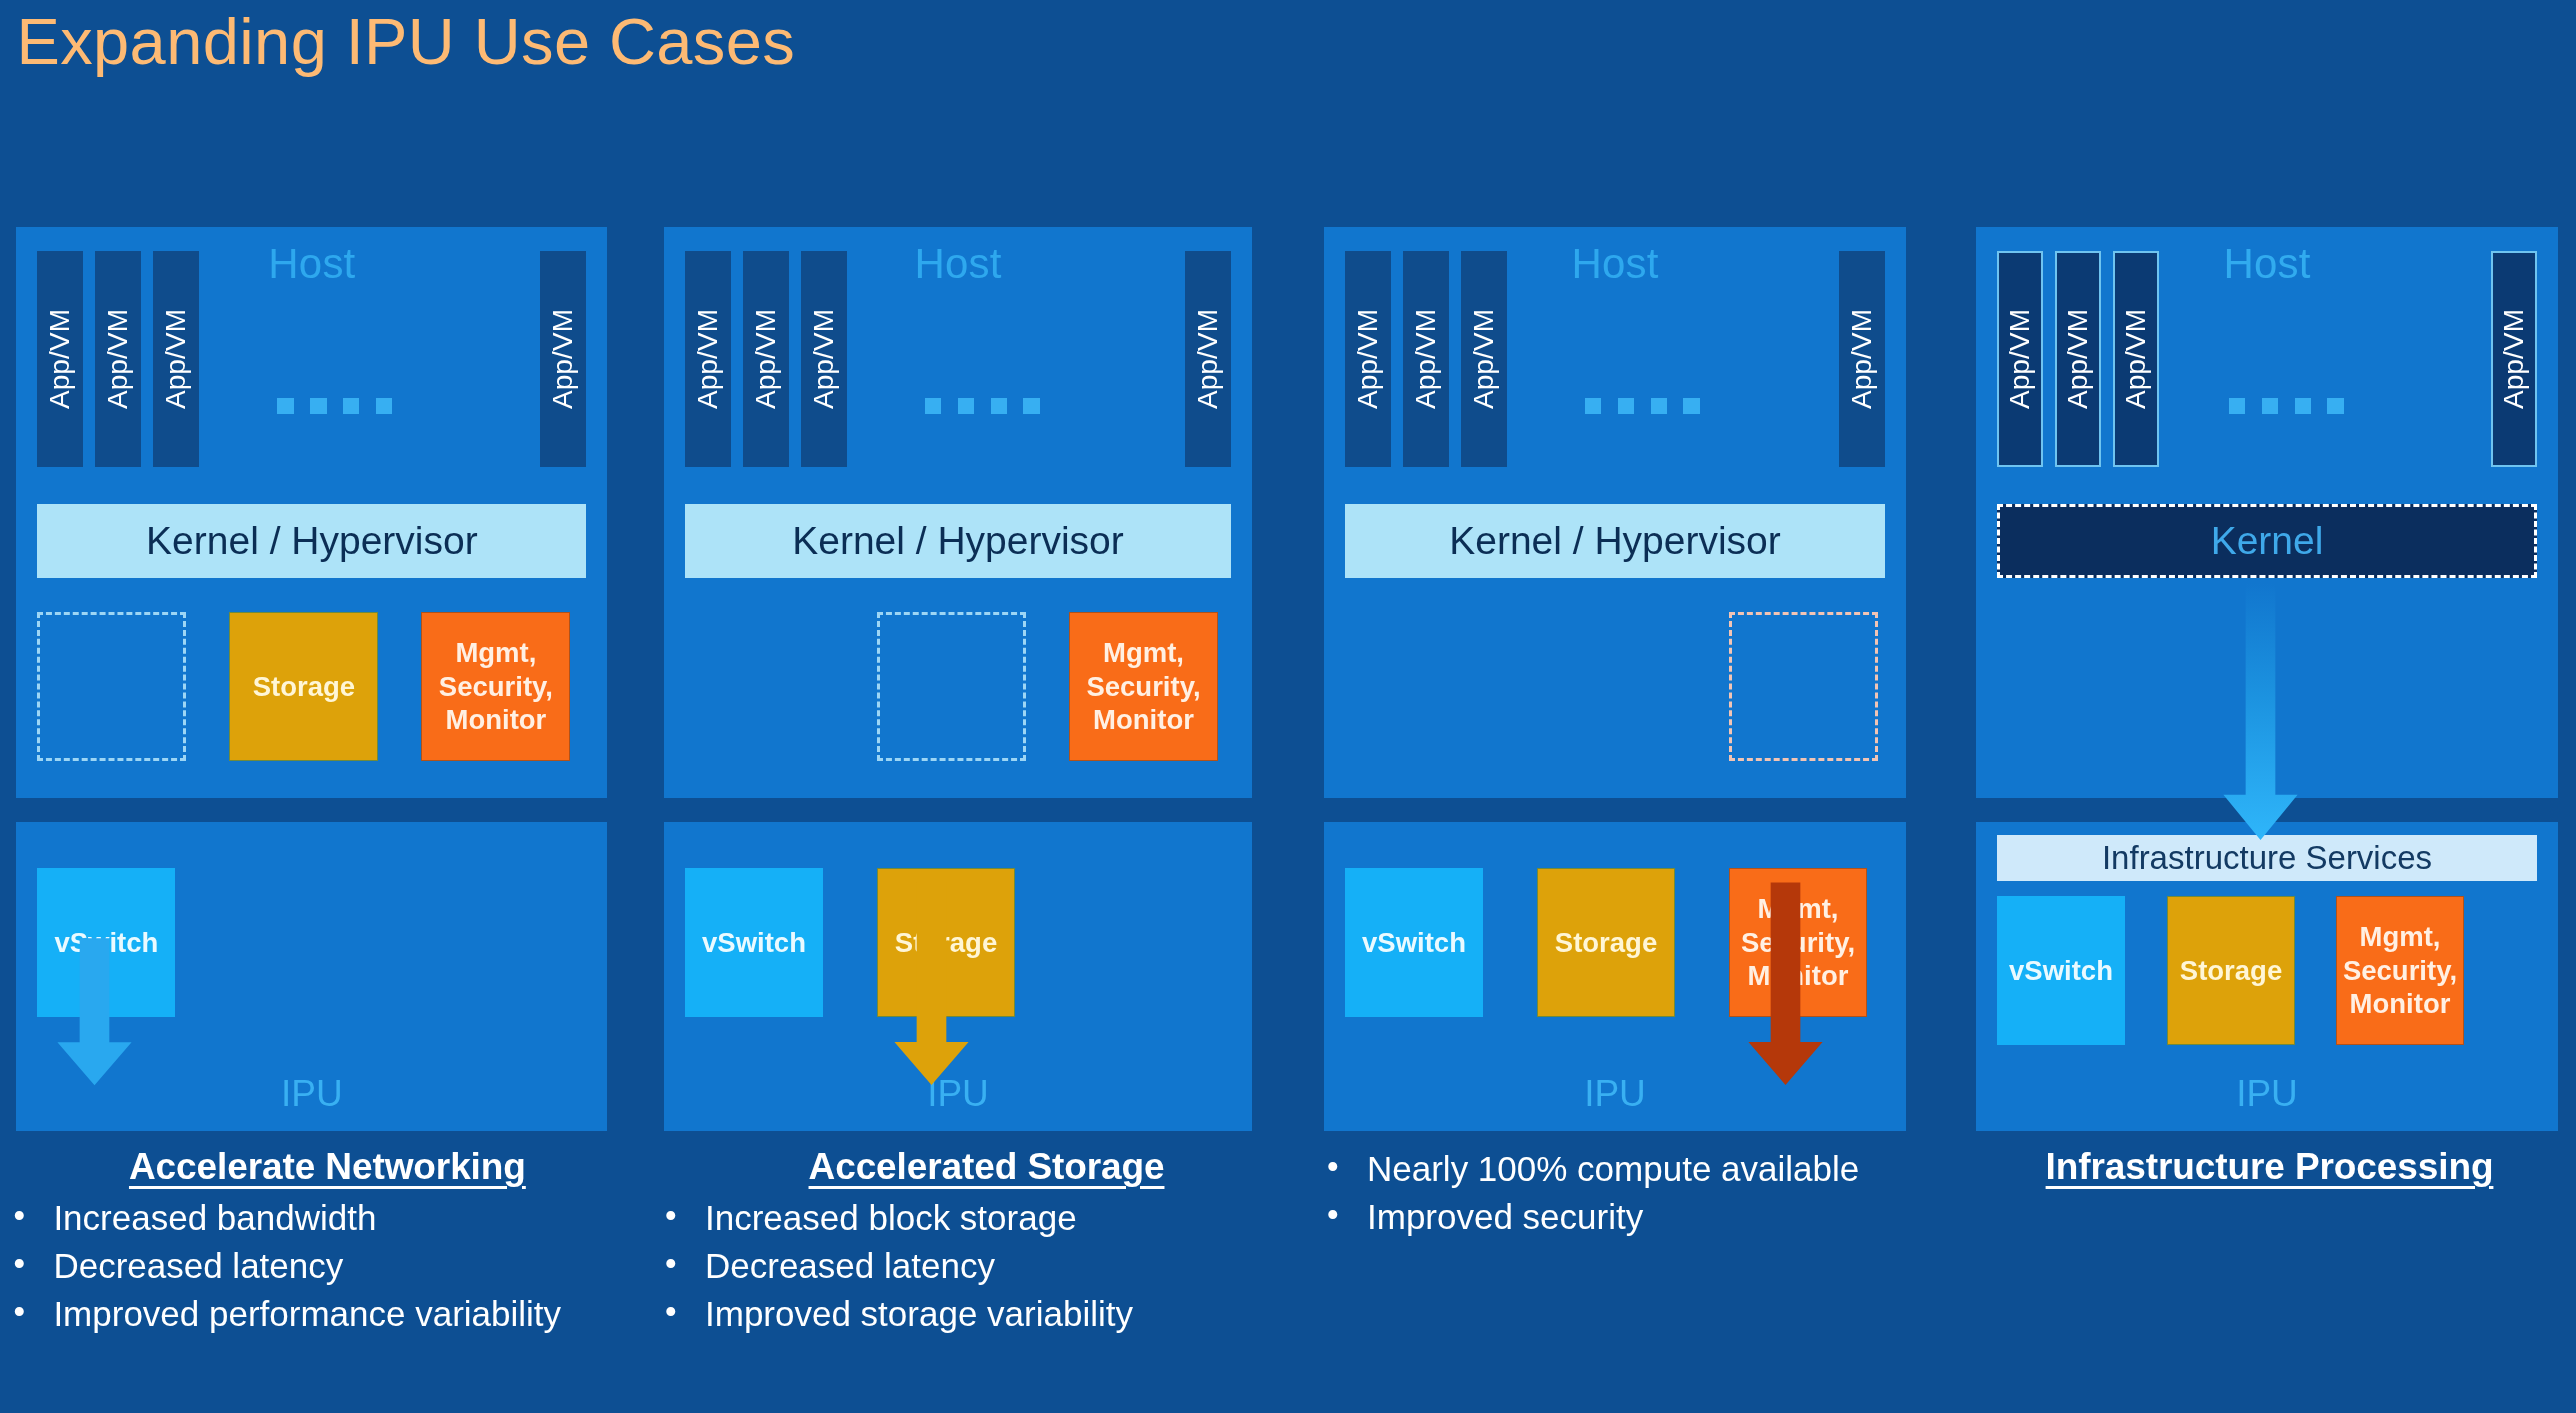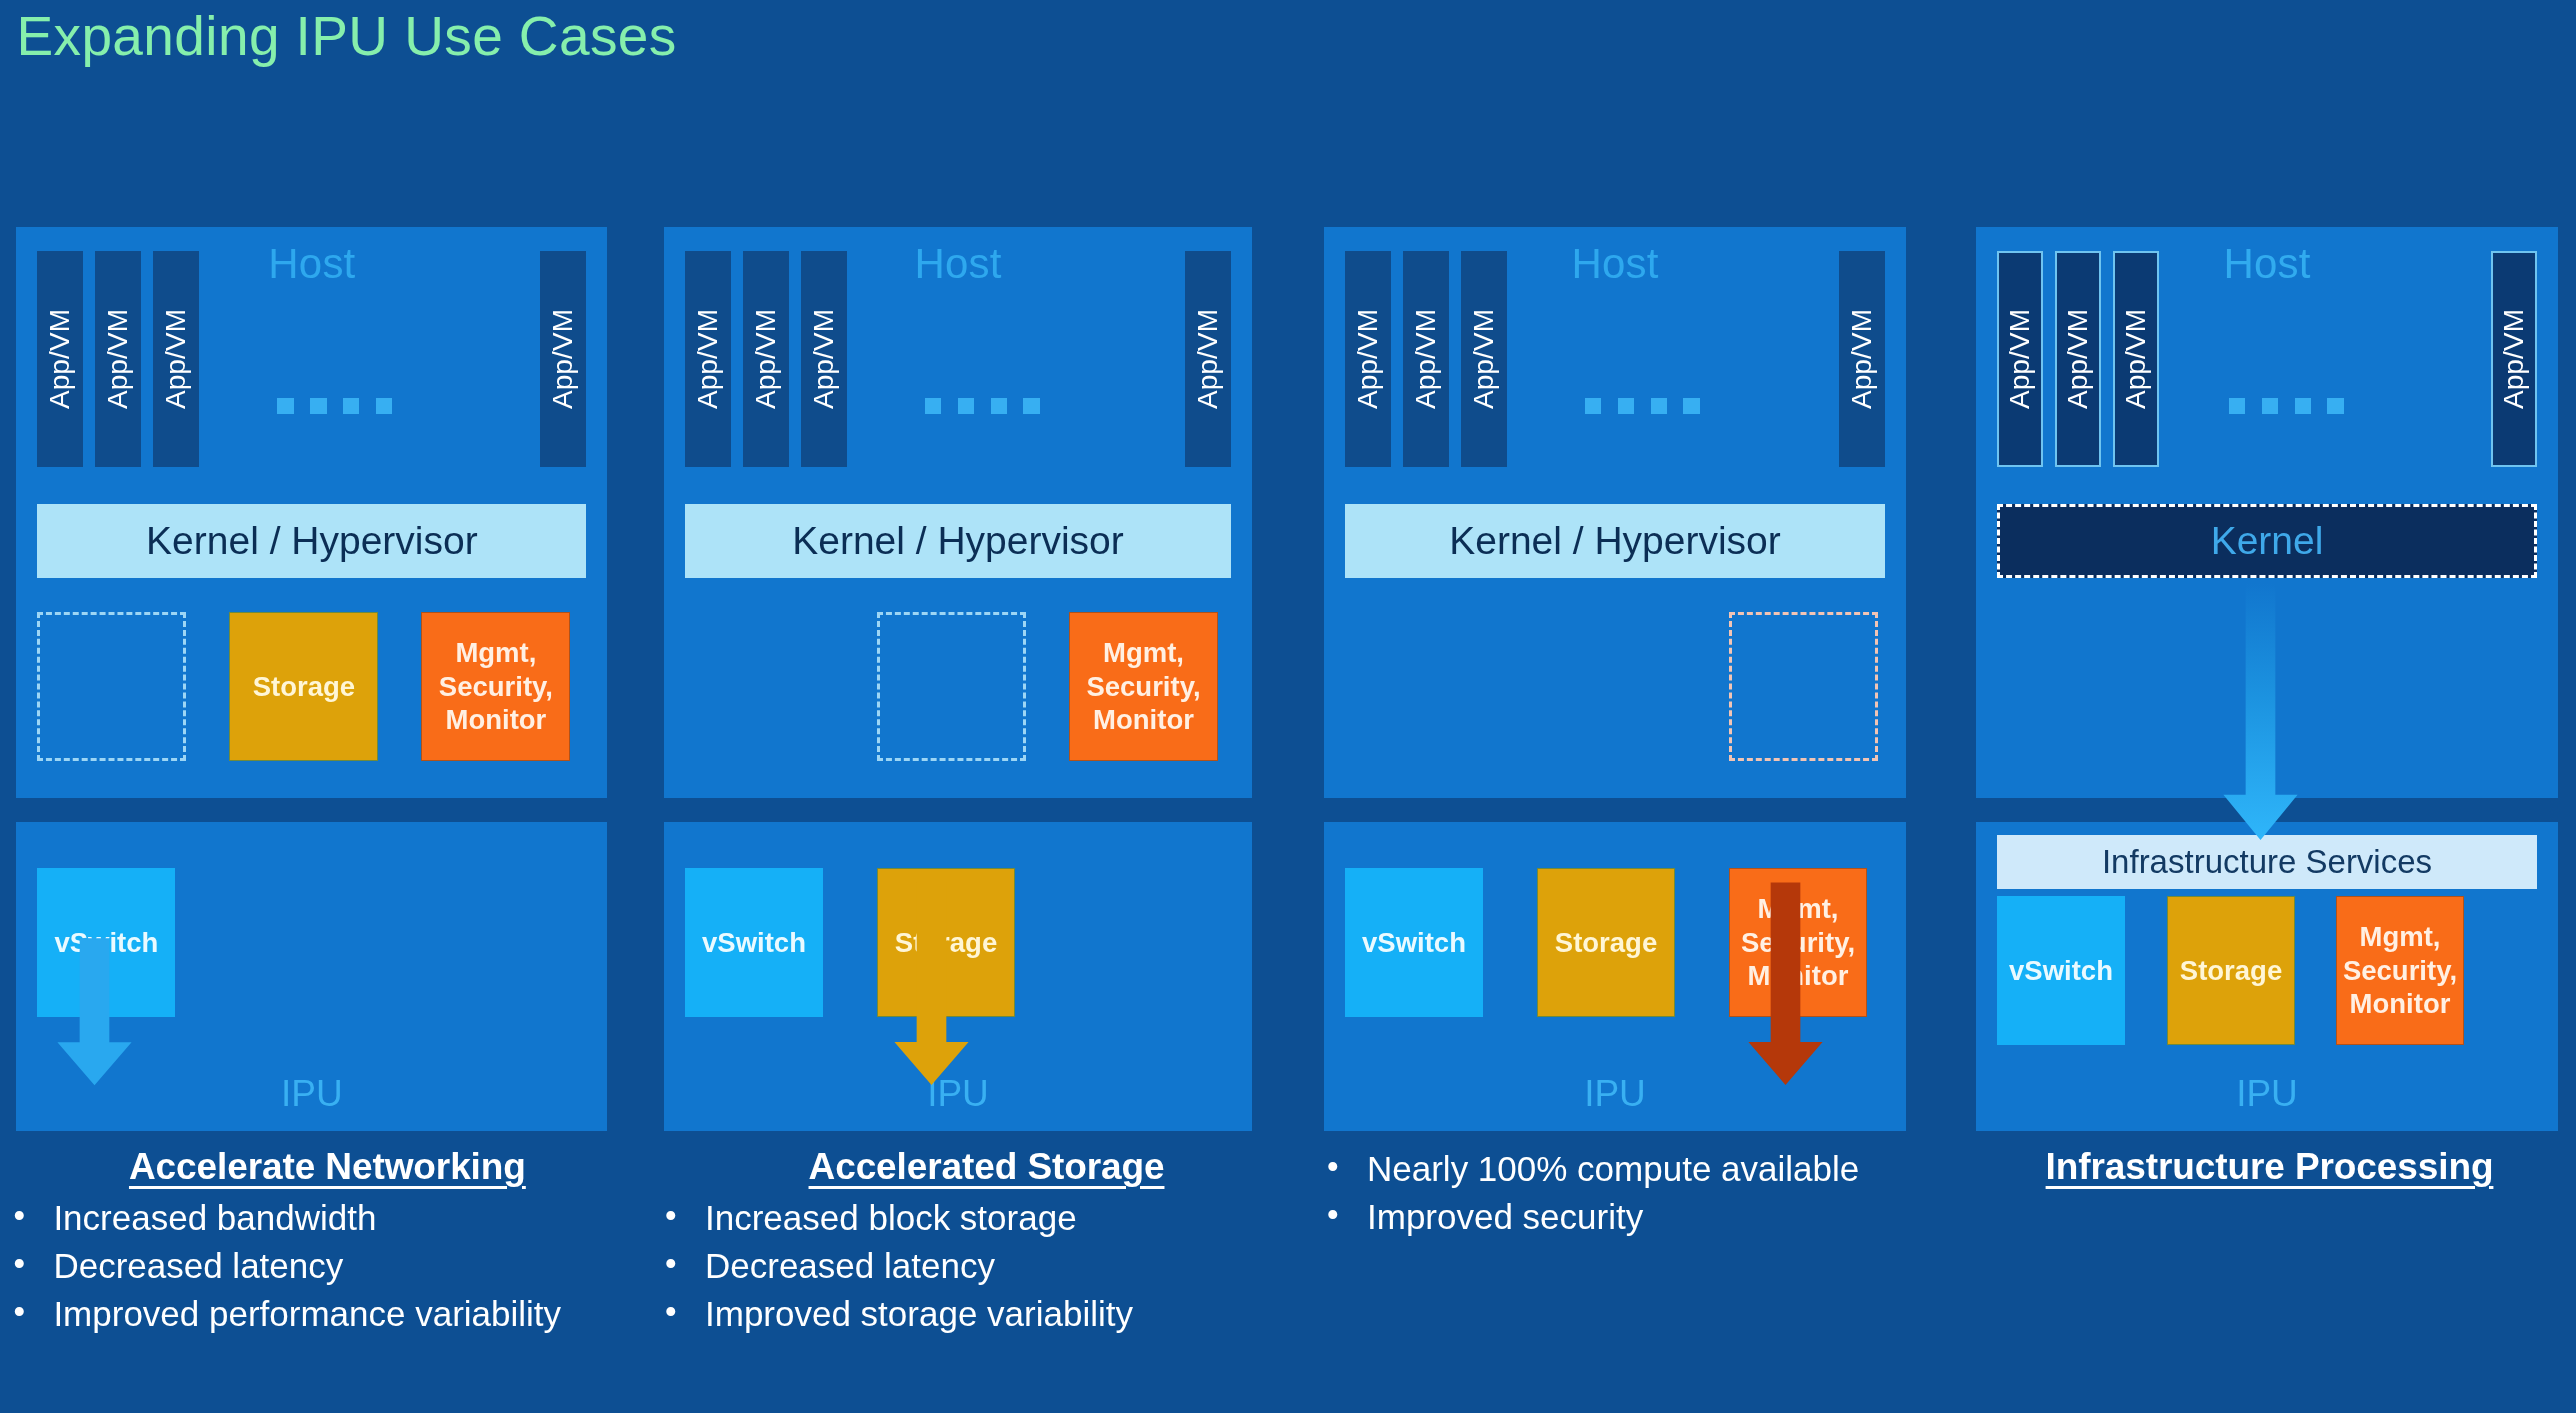--- a/index.html
+++ b/index.html
@@ -11,23 +11,23 @@
     position: relative;
     overflow: hidden;
     font-family: "Liberation Sans", sans-serif;
     background: #0d4f93;
   }
 
   
   #slide-title {
     position: absolute;
     left: 16.4px; top: 6px;
-    font-size: 55px;
+    font-size: 65px;
     font-weight: 300;
-    color: #86efac;
+    color: #fdba74;
     letter-spacing: 0.4px;
     line-height: 1.12;
     white-space: nowrap;
   }
 
   
   .column {
     position: absolute;
     top: 227px;
     width: 595px;
@@ -179,21 +179,21 @@
     position: absolute;
     left: 0; right: 0; bottom: 16.4px;
     text-align: center;
     font-size: 37px;
     color: #39b0f2;
   }
   .infra-bar {
     position: absolute;
     left: 21px; right: 21px;
     top: 13.4px;
-    height: 54px;
+    height: 46px;
     background: #cfe9fa;
     display: flex;
     align-items: center;
     justify-content: center;
     font-size: 33px;
     color: #133a63;
   }
   .ipu-row {
     position: absolute;
     left: 21px;

